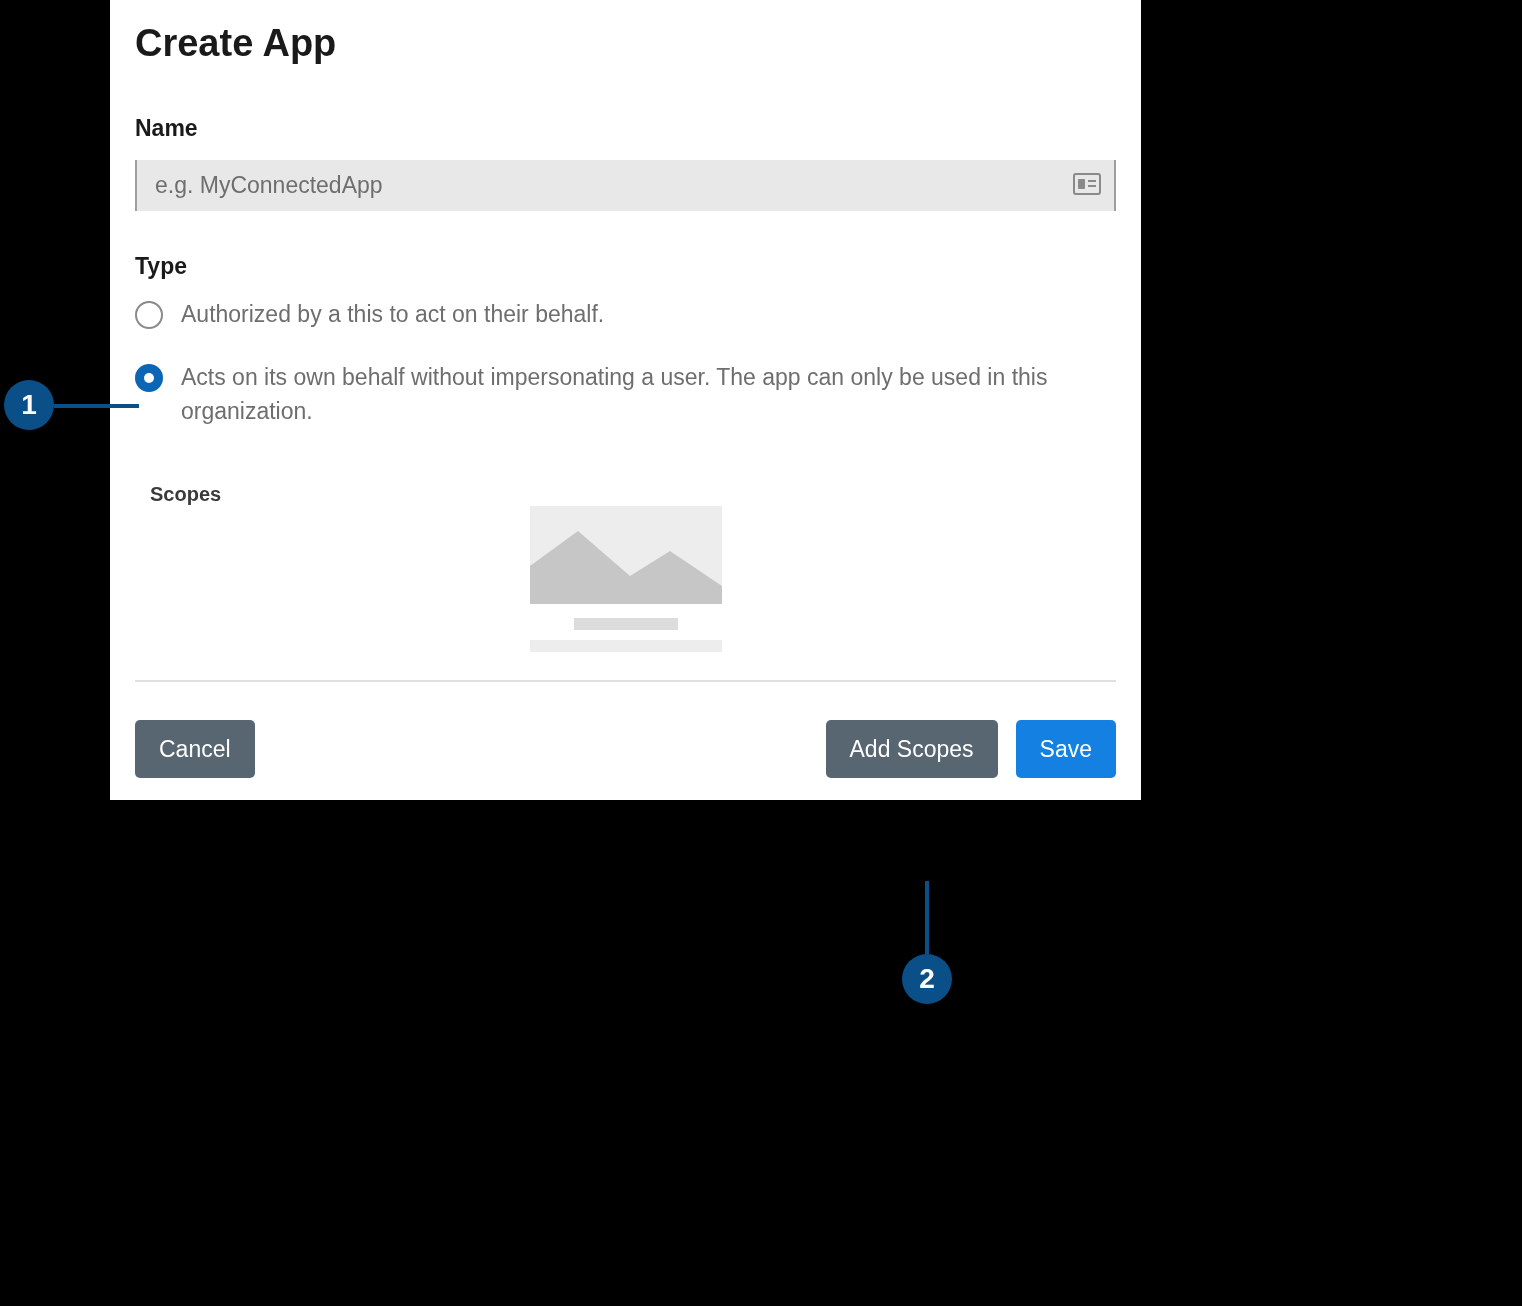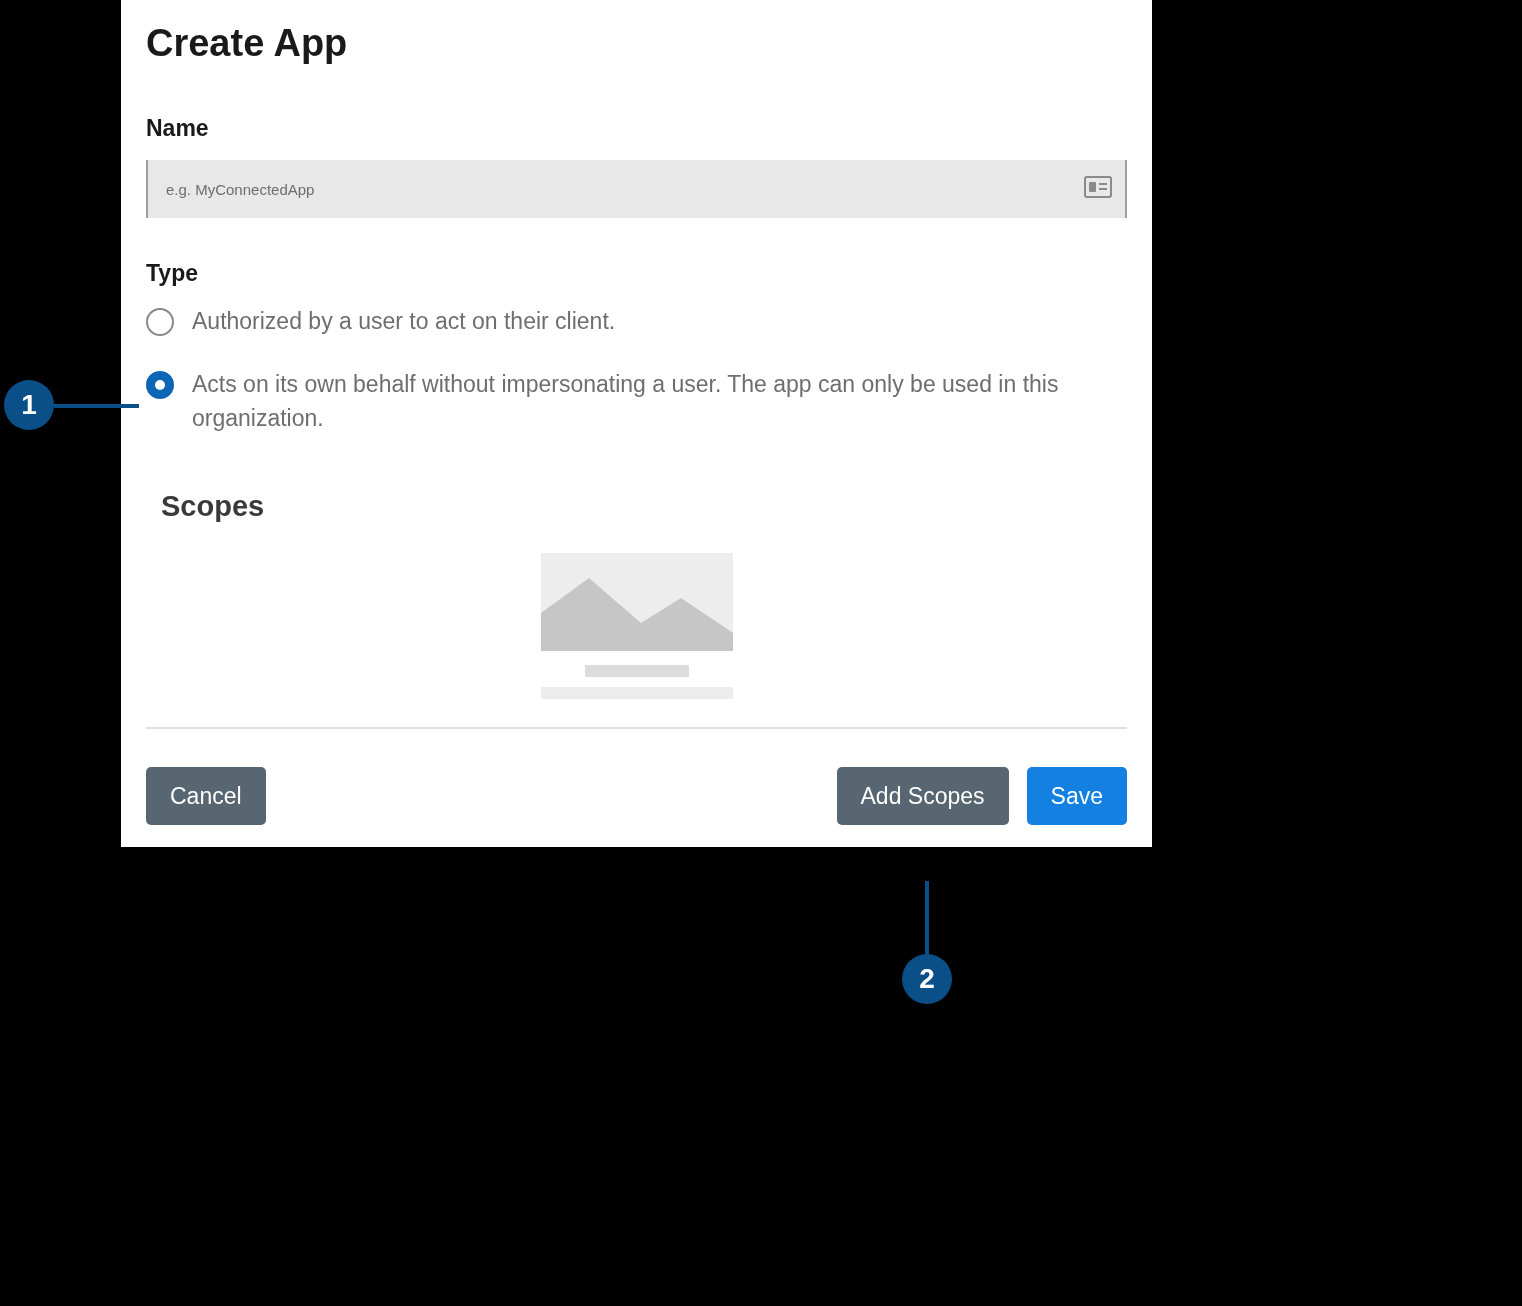--- a/index.html
+++ b/index.html
@@ -9,21 +9,21 @@
     }
     body {
       font-family: -apple-system, BlinkMacSystemFont, "Segoe UI", Helvetica, Arial, sans-serif;
       background: #000;
       width: 1522px;
       height: 1306px;
       position: relative;
     }
     .dialog {
       position: absolute;
-      left: 121px;
+      left: 110px;
       top: 0;
       width: 1031px;
       background: #fff;
       padding: 22px 25px 22px 25px;
     }
     .dialog-title {
       font-size: 38px;
       font-weight: 700;
       color: #1a1a1a;
       margin-bottom: 50px;
@@ -33,27 +33,27 @@
       font-weight: 700;
       color: #1a1a1a;
       margin-bottom: 18px;
     }
     .input-wrap {
       position: relative;
       margin-bottom: 42px;
     }
     .text-input {
       width: 100%;
-      height: 58px;
+      height: 51px;
       background: #e8e8e8;
       border: none;
       border-left: 2px solid #9e9e9e;
       border-right: 2px solid #9e9e9e;
       padding: 0 50px 0 18px;
-      font-size: 15px;
+      font-size: 23px;
       color: #333;
     }
     .text-input::placeholder {
       color: #6e6e6e;
     }
     .input-icon {
       position: absolute;
       right: 15px;
       top: 50%;
       transform: translateY(-50%);
@@ -101,25 +101,24 @@
       font-size: 23px;
       color: #1a1a1a;
       line-height: 1.35;
     }
     .radio-desc {
       font-size: 23px;
       color: #6e6e6e;
       line-height: 1.45;
     }
     .scopes-label {
-      font-size: 29px;
+      font-size: 20px;
       font-weight: 700;
       color: #3a3a3a;
       margin-left: 15px;
-      margin-bottom: 30px;
     }
     .scopes-empty {
       text-align: center;
       padding-bottom: 12px;
     }
     .placeholder-svg {
       display: inline-block;
     }
     .empty-text {
       font-size: 23px;
@@ -199,21 +198,21 @@
         <rect x="15" y="12" width="8" height="2" fill="#8a8a8a"></rect>
       </svg>
     </span>
   </div>
 
   <div class="field-label">Type</div>
   <div class="radio-group">
     <label class="radio-option">
       <span class="radio-circle"></span>
       <span class="radio-body">
-        <div class="radio-desc">Authorized by a user to act on their client.</div>
+        <div class="radio-desc">Authorized by a this to act on their behalf.</div>
       </span>
     </label>
     <label class="radio-option">
       <span class="radio-circle selected"></span>
       <span class="radio-body">
         <div class="radio-desc">Acts on its own behalf without impersonating a user. The app can only be used in this organization.</div>
       </span>
     </label>
   </div>
 

